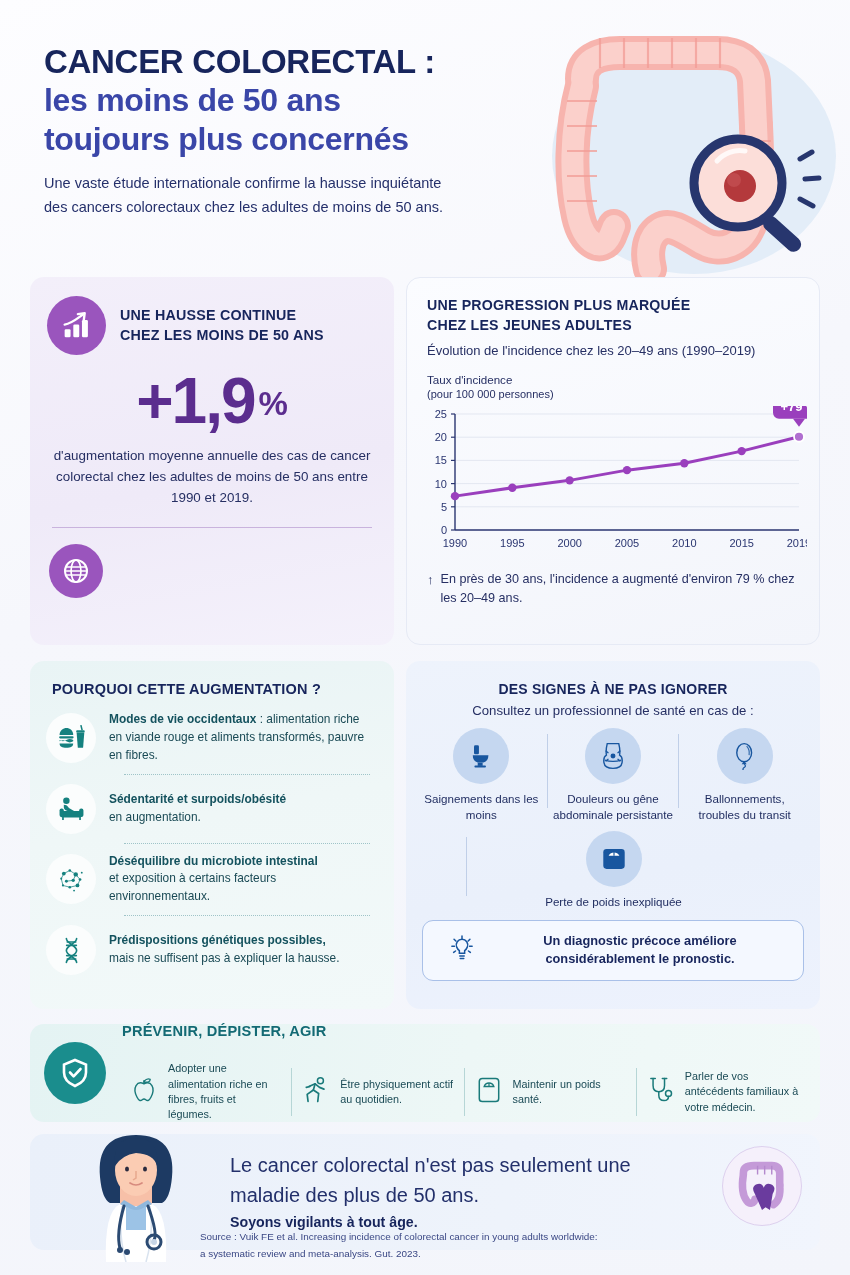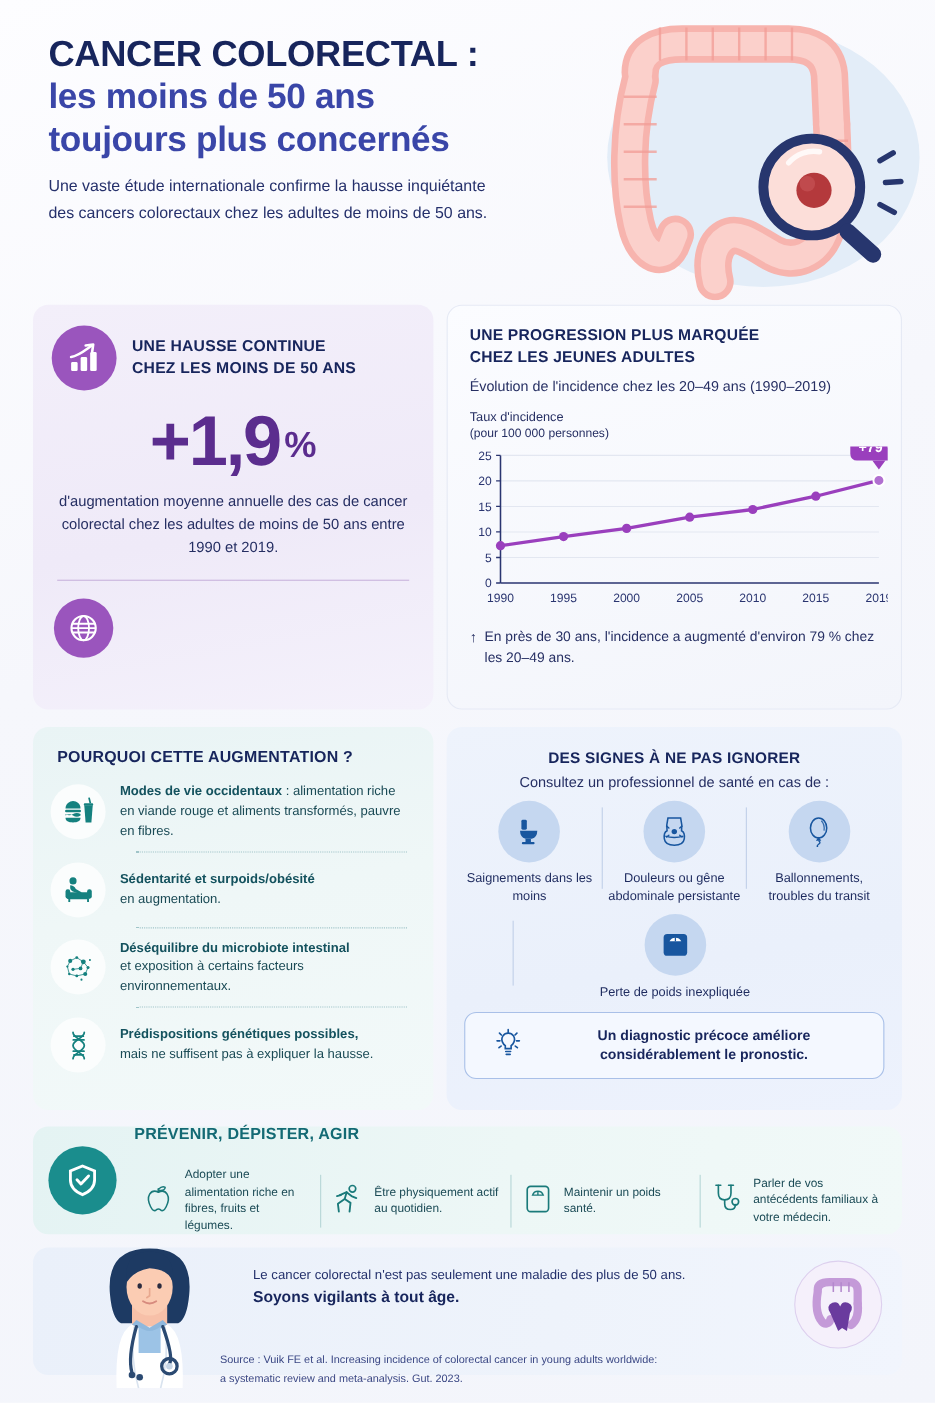--- a/index.html
+++ b/index.html
@@ -10,21 +10,21 @@
     background: #f7f8fc;
     overflow: hidden;
   }
   .page {
     position: relative;
     width: 850px; height: 1275px;
     background: linear-gradient(160deg,#fdfdff 0%, #f6f7fc 40%, #f3f5fb 100%);
   }
 
   
-  .header { position: absolute; left: 0; top: 4px; width: 848px; height: 272px; }
+  .header { position: absolute; left: 0; top: 17px; width: 848px; height: 272px; }
   .title-block { position: absolute; left: 44px; top: 26px; width: 500px; }
   .t1 { font-size: 33px; font-weight: bold; color: #17255c; letter-spacing: -0.3px; line-height: 1.16; }
   .t2 { font-size: 32px; font-weight: bold; color: #3a46a8; letter-spacing: -0.3px; line-height: 1.2; }
   .t3 { font-size: 32px; font-weight: bold; color: #3a46a8; letter-spacing: -0.3px; line-height: 1.2; }
   .subtitle { margin-top: 14px; font-size: 14.5px; line-height: 1.62; color: #25306b; max-width: 400px; }
 
   .hero { position: absolute; right: 6px; top: 14px; width: 300px; height: 255px; }
 
   
   .card { position: absolute; border-radius: 14px; }
@@ -102,21 +102,21 @@
   .prev-item { flex: 1; display: flex; align-items: center; gap: 9px; padding: 0 9px; }
   .prev-text { font-size: 10.8px; line-height: 1.42; color: #1a4a55; }
   .prev-sep { width: 1px; height: 48px; background: #b6d6d6; }
 
   
   #bottom-card {
     left: 30px; top: 1134px; width: 790px; height: 116px;
     background: linear-gradient(100deg,#eaf0fa 0%,#eef3fb 60%,#f1f5fd 100%);
   }
   .bottom-msg { position: absolute; left: 200px; top: 16px; width: 470px; }
-  .bm1 { font-size: 12px; color: #23306b; line-height: 1.5; }
+  .bm1 { font-size: 20px; color: #23306b; line-height: 1.5; }
   .bm2 { font-size: 14.2px; font-weight: bold; color: #17255c; line-height: 1.5; margin-top: 2px; }
   .ribbon-badge { position: absolute; right: 18px; top: 12px; width: 80px; height: 80px;
                   border-radius: 50%; background: #f5f0fb; border: 1px solid #ddd0ee;
                   display: flex; align-items: center; justify-content: center; }
   .doctor { position: absolute; left: 46px; top: -12px; width: 120px; height: 140px; }
   .source { position: absolute; left: 200px; top: 1228px; font-size: 9.9px; line-height: 1.75; color: #3a4784; }
 </style>
 </head>
 <body>
 

